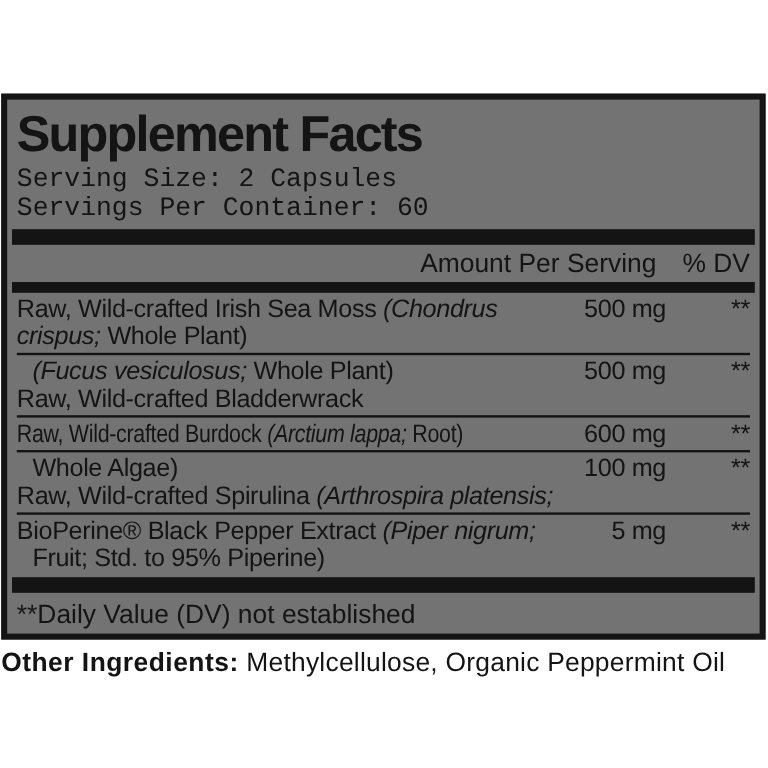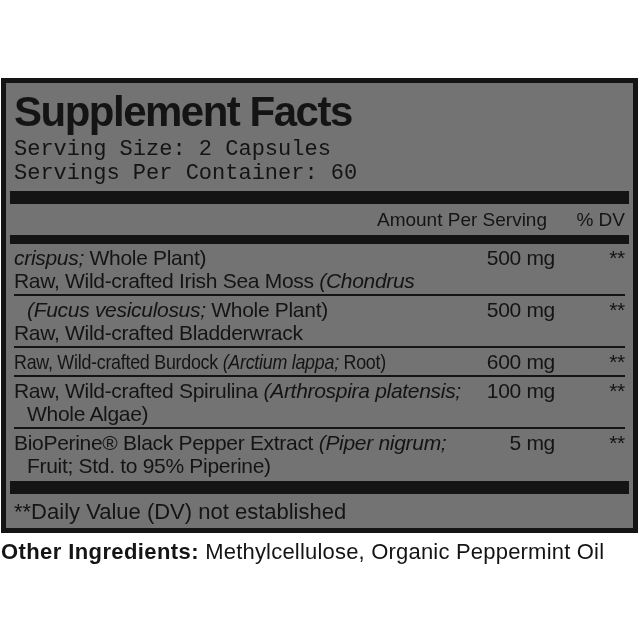--- a/index.html
+++ b/index.html
@@ -33,21 +33,21 @@
     font-family: Liberation Mono, monospace;
   }
   .serving-block { margin-top: 3px; }
   .bar { background: #141414; margin: 0 -4px; }
   .bar-1 { height: 13px; margin-top: 5px; }
   .bar-2 { height: 9px; }
   .bar-3 { height: 13px; margin-top: 2px; }
   .col-header {
     display: grid;
     grid-template-columns: 1fr 78px;
-    font-size: 19px;
+    font-size: 22px;
     line-height: 25px;
     padding: 3px 0;
   }
   .col-header .hdr { text-align: right; white-space: nowrap; }
   .rows {}
   .row {
     display: grid;
     grid-template-columns: 1fr 115px 70px;
     padding: 2px 0;
     border-bottom: 2px solid #141414;
@@ -98,22 +98,22 @@
   <div class="col-header">
     <div class="hdr">Amount Per Serving</div>
     <div class="hdr">% DV</div>
   </div>
 
   <div class="bar bar-2"></div>
 
   <div class="rows">
       <div class="row">
         <div class="name">
+          <div class="line"><span>Raw, Wild-crafted Irish Sea Moss </span><span class="it">(Chondrus</span></div>
           <div class="line"><span class="it">crispus;</span><span> Whole Plant)</span></div>
-          <div class="line"><span>Raw, Wild-crafted Irish Sea Moss </span><span class="it">(Chondrus</span></div>
         </div>
         <div class="amt">500 mg</div>
         <div class="dv">**</div>
       </div>
       <div class="row">
         <div class="name">
           <div class="line indent"><span class="it">(Fucus vesiculosus;</span><span> Whole Plant)</span></div>
           <div class="line"><span>Raw, Wild-crafted Bladderwrack</span></div>
         </div>
         <div class="amt">500 mg</div>
@@ -121,22 +121,22 @@
       </div>
       <div class="row">
         <div class="name">
           <div class="line condensed"><span>Raw, Wild-crafted Burdock </span><span class="it">(Arctium lappa;</span><span> Root)</span></div>
         </div>
         <div class="amt">600 mg</div>
         <div class="dv">**</div>
       </div>
       <div class="row">
         <div class="name">
+          <div class="line indent"><span>Whole Algae)</span></div>
           <div class="line"><span>Raw, Wild-crafted Spirulina </span><span class="it">(Arthrospira platensis;</span></div>
-          <div class="line indent"><span>Whole Algae)</span></div>
         </div>
         <div class="amt">100 mg</div>
         <div class="dv">**</div>
       </div>
       <div class="row">
         <div class="name">
           <div class="line"><span>BioPerine® Black Pepper Extract </span><span class="it">(Piper nigrum;</span></div>
           <div class="line indent"><span>Fruit; Std. to 95% Piperine)</span></div>
         </div>
         <div class="amt">5 mg</div>

